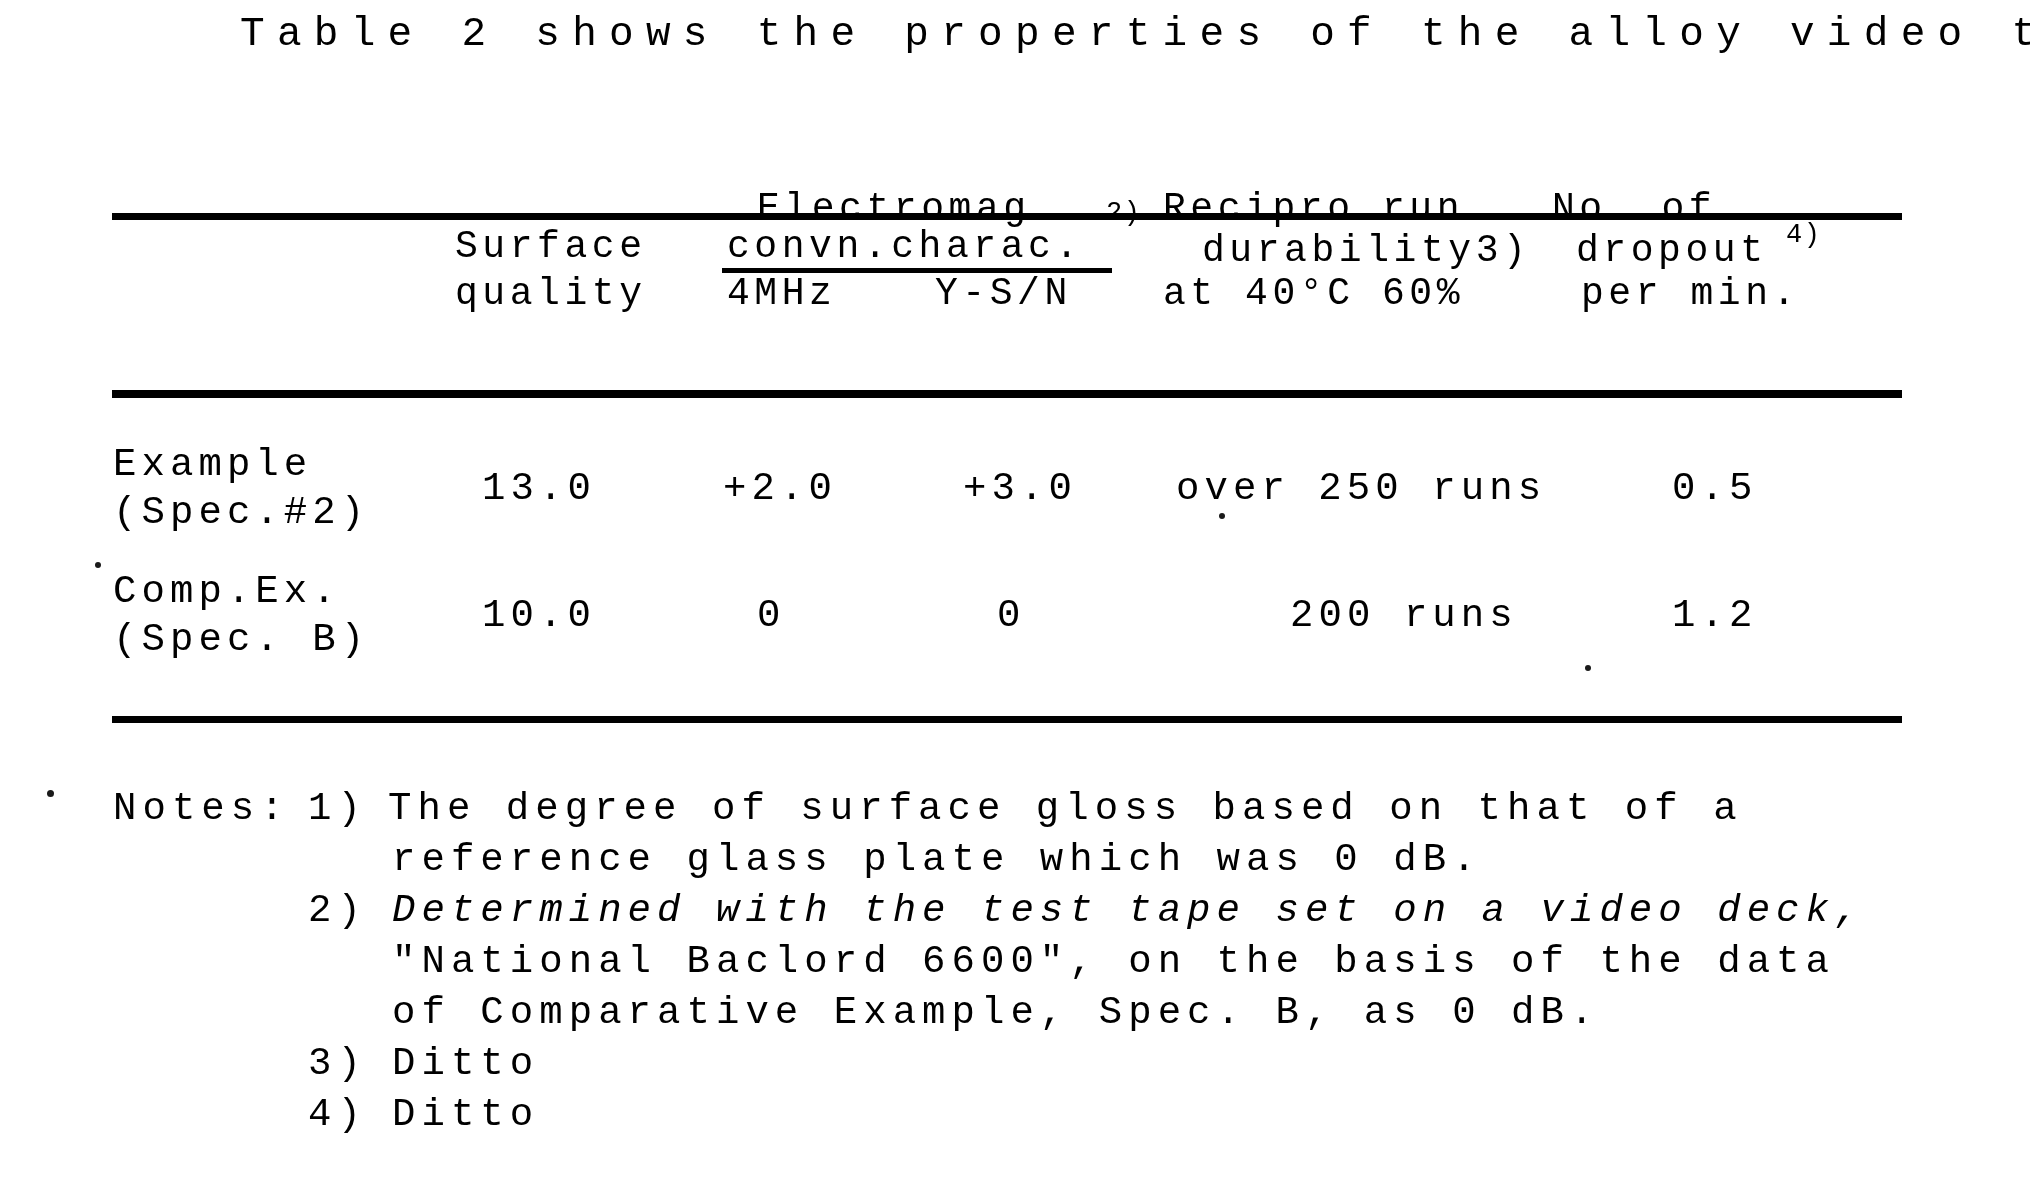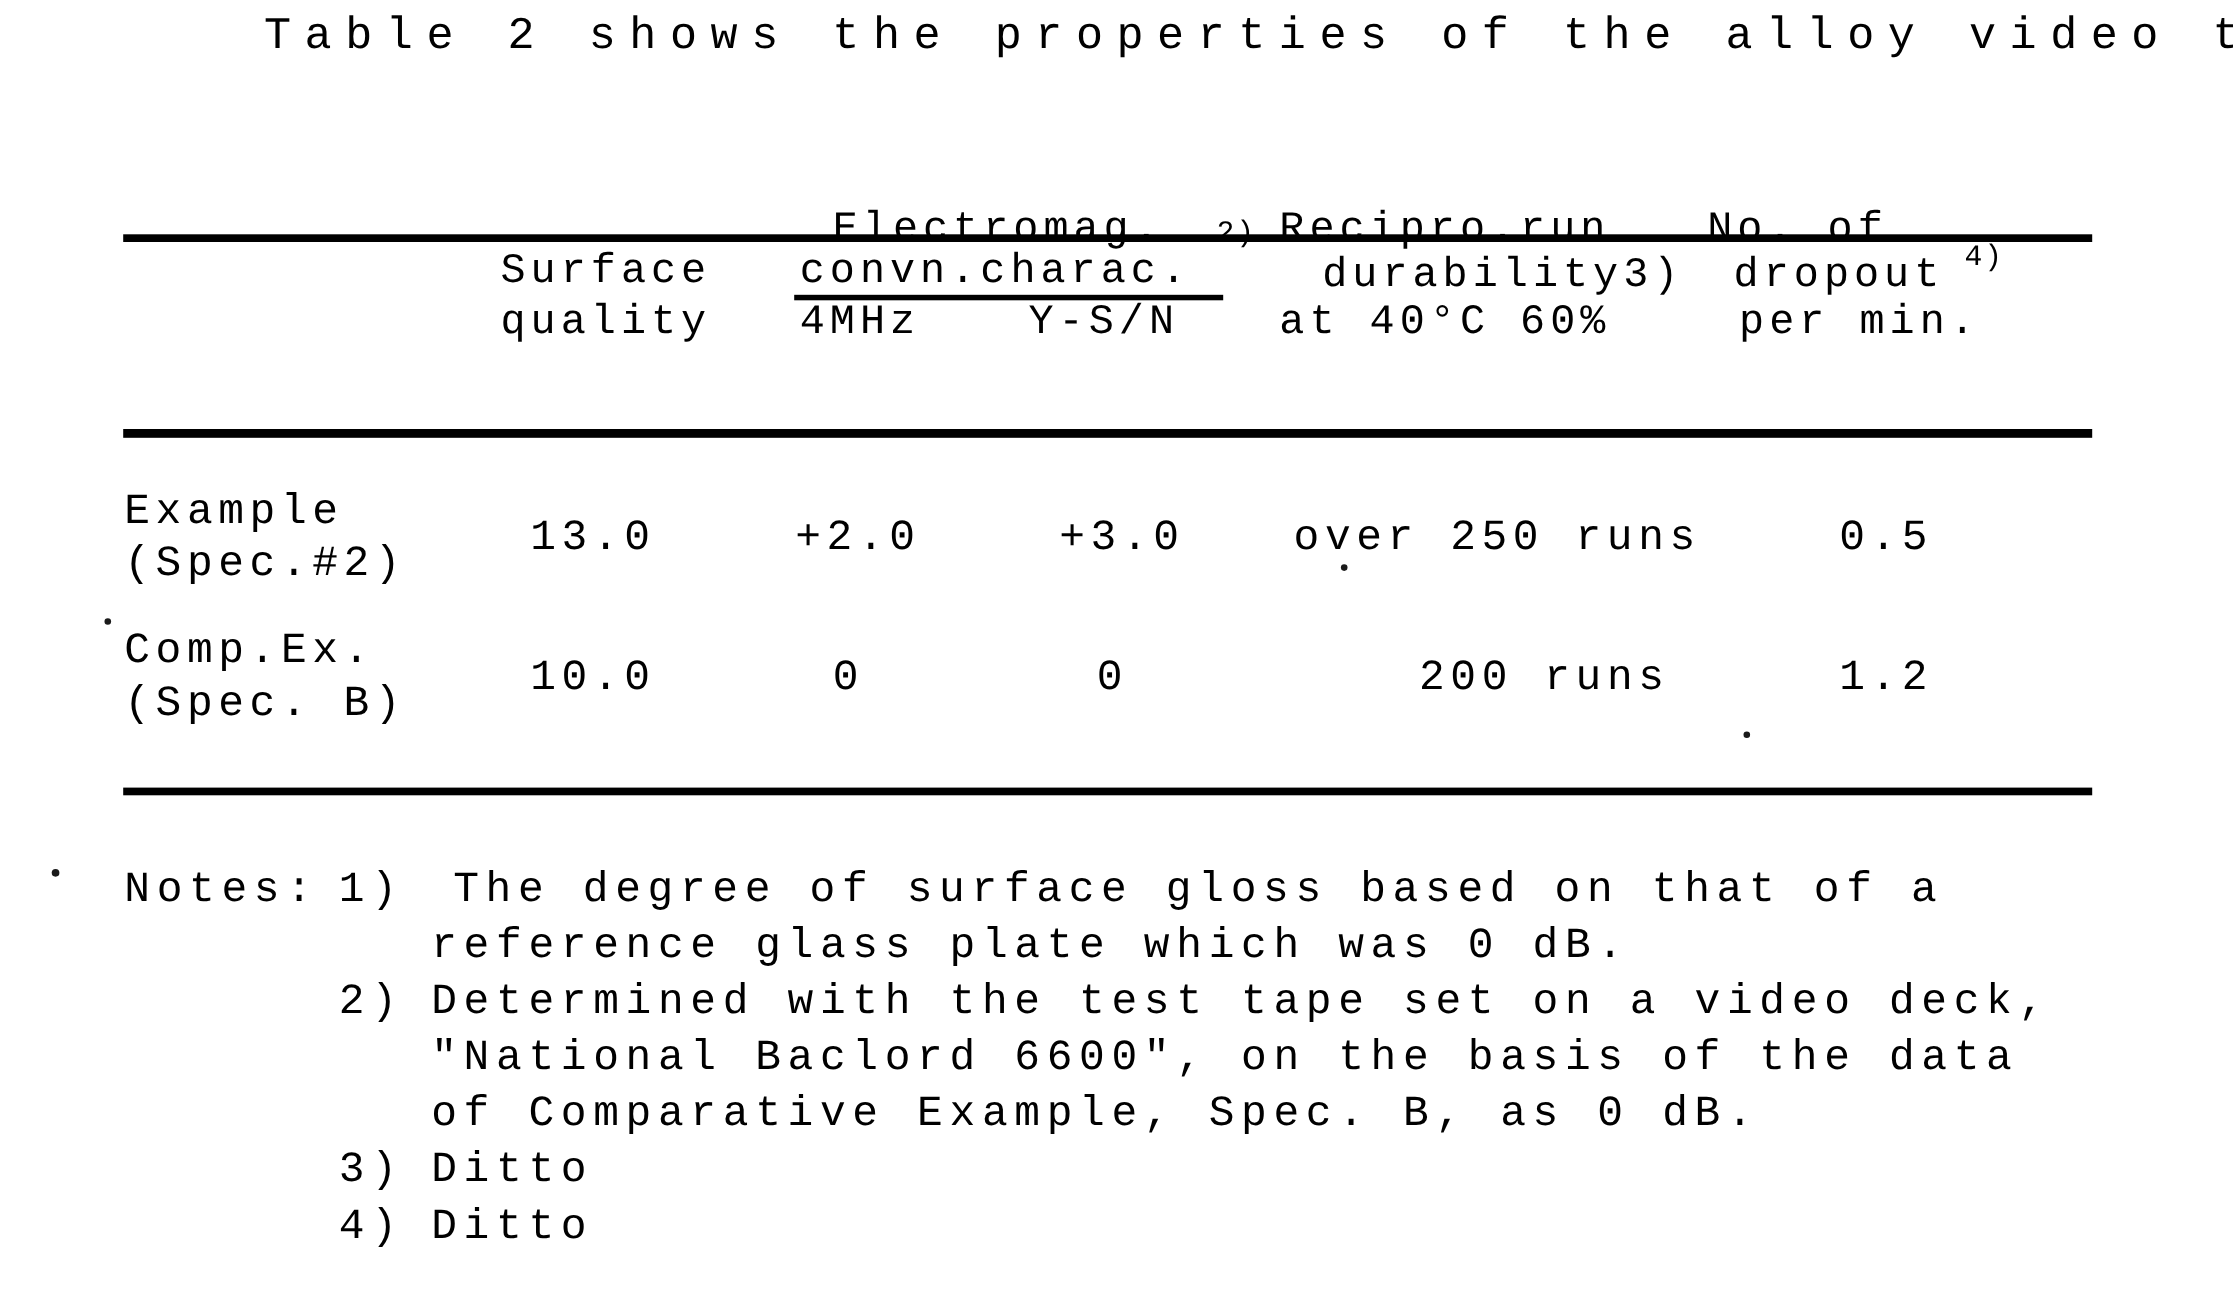--- a/index.html
+++ b/index.html
@@ -138,25 +138,25 @@
     </div>
 
     <div class="rule rule-bottom" style="left:112px; top:716px; width:1790px;"></div>
   </div>
 
   <div>
 
     <div class="t note" style="left:113px; top:790px;">Notes:</div>
 
     <div class="t note" style="left:308px; top:790px;">1)</div>
-    <div class="t note" style="left:412px; top:790px;text-align:center;">The degree of surface gloss based on that of a</div>
+    <div class="t note" style="left:388px; top:790px;text-align:center;">The degree of surface gloss based on that of a</div>
     <div class="t note" style="left:392px; top:841px;">reference glass plate which was 0 dB.</div>
 
     <div class="t note" style="left:308px; top:892px;">2)</div>
-    <div class="t note" style="left:392px; top:892px;">Determined with the test tape set on a video deck,</div>
+    <div class="t note" style="left:392px; top:892px;font-style:italic;">Determined with the test tape set on a video deck,</div>
     <div class="t note" style="left:392px; top:943px;">"National Baclord 6600", on the basis of the data</div>
     <div class="t note" style="left:392px; top:994px;">of Comparative Example, Spec. B, as 0 dB.</div>
 
     <div class="t note" style="left:308px; top:1045px;">3)</div>
     <div class="t note" style="left:392px; top:1045px;">Ditto</div>
 
     <div class="t note" style="left:308px; top:1096px;">4)</div>
     <div class="t note" style="left:392px; top:1096px;">Ditto</div>
   </div>
 

